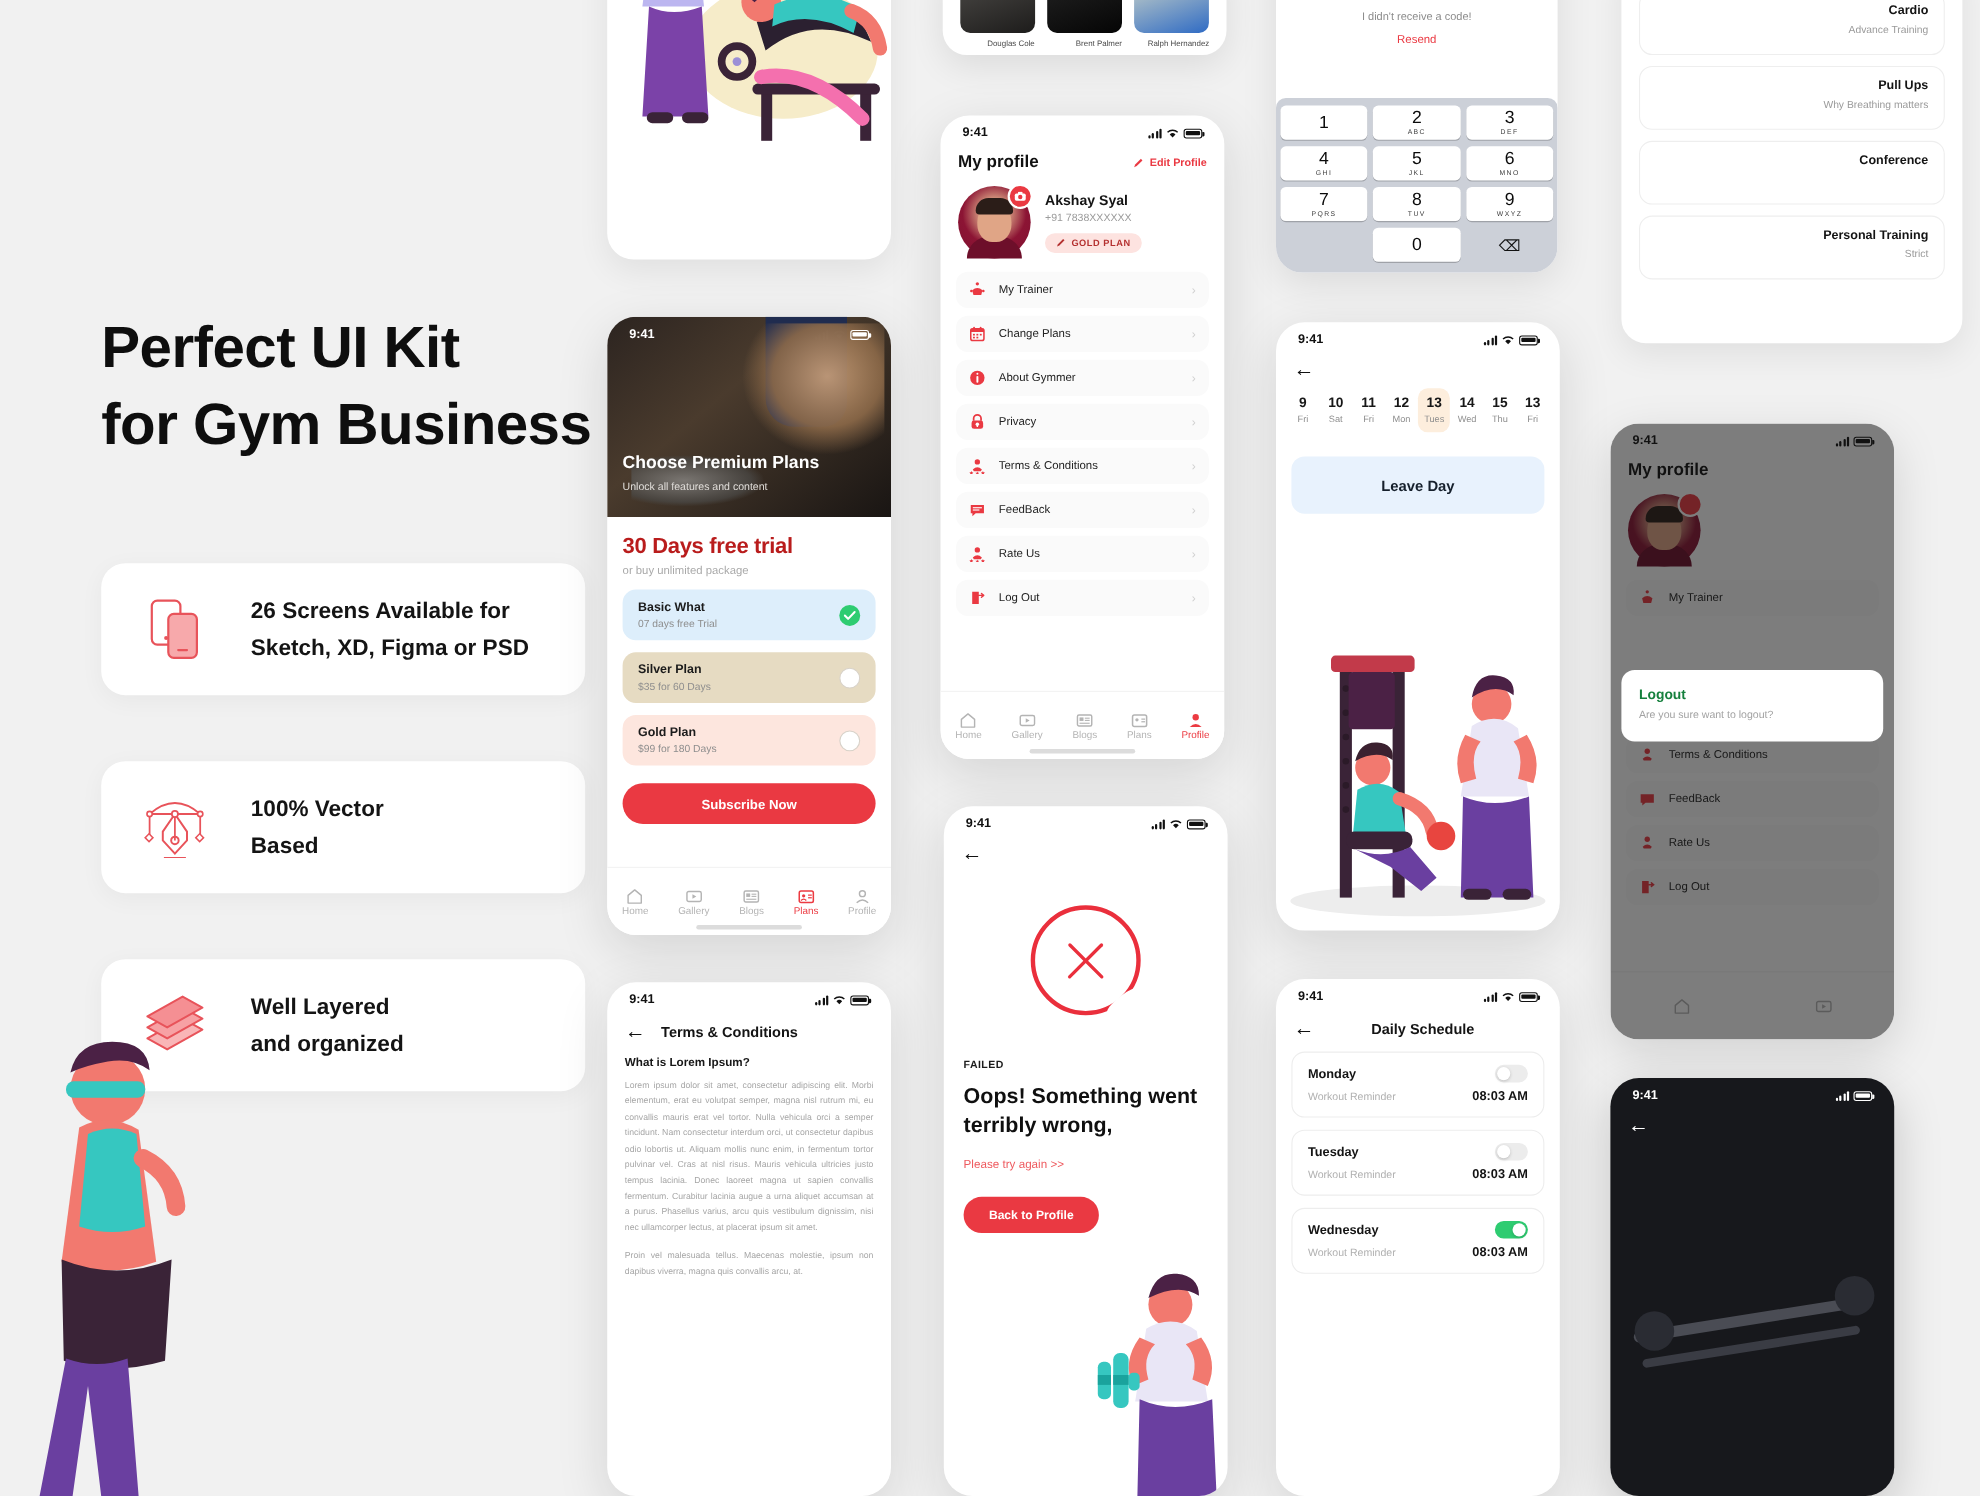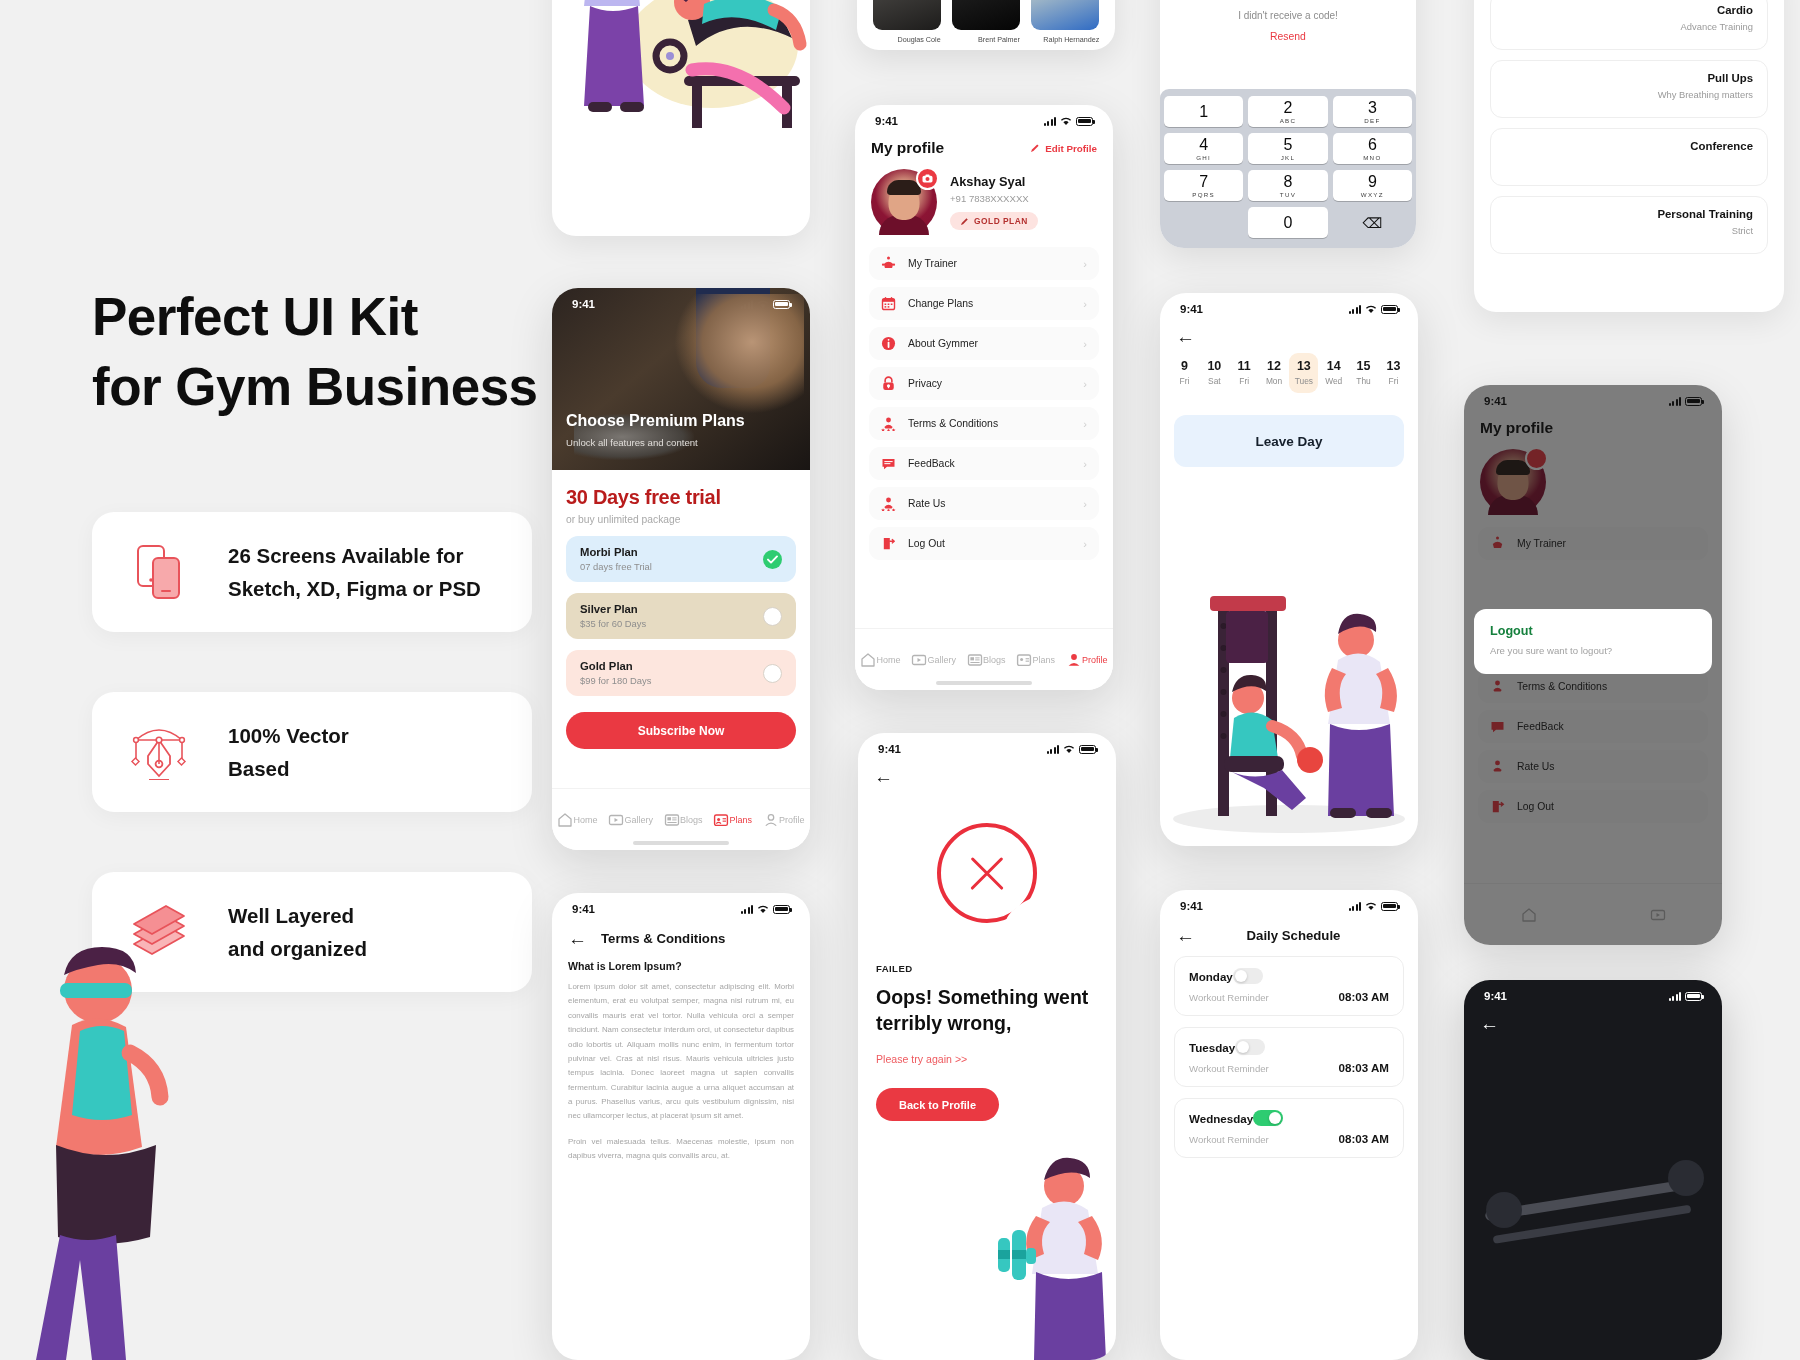--- a/index.html
+++ b/index.html
@@ -36,21 +36,21 @@
   .statusbar .sb-icons { display: flex; align-items: center; gap: 4px; }
   .bars { display: flex; align-items: flex-end; gap: 1.5px; height: 9px; }
   .bars i { width: 2px; background: #111; border-radius: 1px; display: block; }
   .bars i:nth-child(1){height:3px}.bars i:nth-child(2){height:5px}.bars i:nth-child(3){height:7px}.bars i:nth-child(4){height:9px}
   .batt { width: 17px; height: 9px; border: 1.2px solid #111; border-radius: 2.5px; position: relative; }
   .batt::after { content:''; position:absolute; right:-3px; top:2.5px; width:1.6px; height:4px; background:#111; border-radius:0 1px 1px 0; }
   .batt i { position: absolute; inset: 1.2px; background: #111; border-radius: 1px; }
 
   .tabbar { position: absolute; left: 0; right: 0; bottom: 0; height: 62px; background: #fff;
     display: flex; align-items: center; justify-content: space-around; border-top: 1px solid #f2f2f2; }
-  .tabitem { display: flex; flex-direction: row; align-items: center; gap: 0; }
+  .tabitem { display: flex; flex-direction: column; align-items: center; gap: 0; }
   .tabitem span { font-size: 9px; color: #b4b4b4; }
   .tabitem.active span { color: #ec3b42; }
   .homebar { position: absolute; left: 50%; transform: translateX(-50%); bottom: 5px; width: 96px; height: 4px; background: #dcdcdc; border-radius: 3px; }
 
   
   #phone-plans { left: 552px; top: 288px; width: 258px; height: 562px; }
   .pp-hero { position: relative; height: 182px; background: linear-gradient(140deg,#2c2420 0%,#4a3b2d 40%,#191513 100%); }
   .pp-hero .statusbar { color: #fff; }
   .pp-hero .bars i, .pp-hero .batt i { background: #fff; }
   .pp-hero .batt { border-color: #fff; }
@@ -123,21 +123,21 @@
   .terms-head h2 { font-size: 13.2px; font-weight: 700; color: #141414; }
   .terms-body { padding: 12px 16px 0; }
   .terms-body h4 { font-size: 10.6px; font-weight: 700; color: #171717; margin-bottom: 8px; }
   .terms-body p { font-size: 7.9px; line-height: 1.82; color: #a6a6a6; margin-bottom: 11px; text-align: justify; }
 
   
   #phone-schedule { left: 1160px; top: 890px; width: 258px; height: 470px; }
   .sched-head { display: flex; align-items: center; gap: 12px; padding: 12px 16px 0; }
   .sched-head h2 { flex: 1; text-align: center; font-size: 13.2px; font-weight: 700; color: #141414; margin-right: 22px; }
   .sched-card { margin: 11px 14px 0; border: 1px solid #ededed; border-radius: 12px; padding: 11px 14px 12px; }
-  .sched-top { display: flex; align-items: center; justify-content: flex-start; }
+  .sched-top { display: flex; align-items: center; justify-content: space-between; }
   .sched-day { font-size: 11.6px; font-weight: 700; color: #141414; }
   .toggle { width: 30px; height: 16px; border-radius: 9px; background: #ececec; position: relative; cursor: pointer; }
   .toggle i { position: absolute; top: 2px; left: 2px; width: 12px; height: 12px; border-radius: 50%; background: #fff; box-shadow: 0 1px 3px rgba(0,0,0,.2); transition: left .15s; }
   .toggle.on { background: #2ecc71; }
   .toggle.on i { left: 16px; }
   .sched-bot { display: flex; align-items: baseline; justify-content: space-between; margin-top: 6px; }
   .sched-rem { font-size: 9.6px; color: #b0b0b0; }
   .sched-time { font-size: 11.6px; font-weight: 700; color: #141414; }
 
   
@@ -394,21 +394,21 @@
       </div>
       <h2>Choose Premium Plans</h2>
       <p>Unlock all features and content</p>
     </div>
     <div class="pp-body">
       <h3>30 Days free trial</h3>
       <div class="sub">or buy unlimited package</div>
 
       <div class="planrow" style="background:#ddeefb">
         <div>
-          <div class="pname">Morbi Plan</div>
+          <div class="pname">Basic What</div>
           <div class="pprice">07 days free Trial</div>
         </div>
         <div class="radio on">
           <svg width="11" height="9" viewBox="0 0 11 9">
               <path d="M1 4.6 L4 7.6 L10 1.4" stroke="#fff" stroke-width="1.9" fill="none" stroke-linecap="round" stroke-linejoin="round"></path>
             </svg>
         </div>
       </div>
 
       <div class="planrow" style="background:#e6dbc2">

